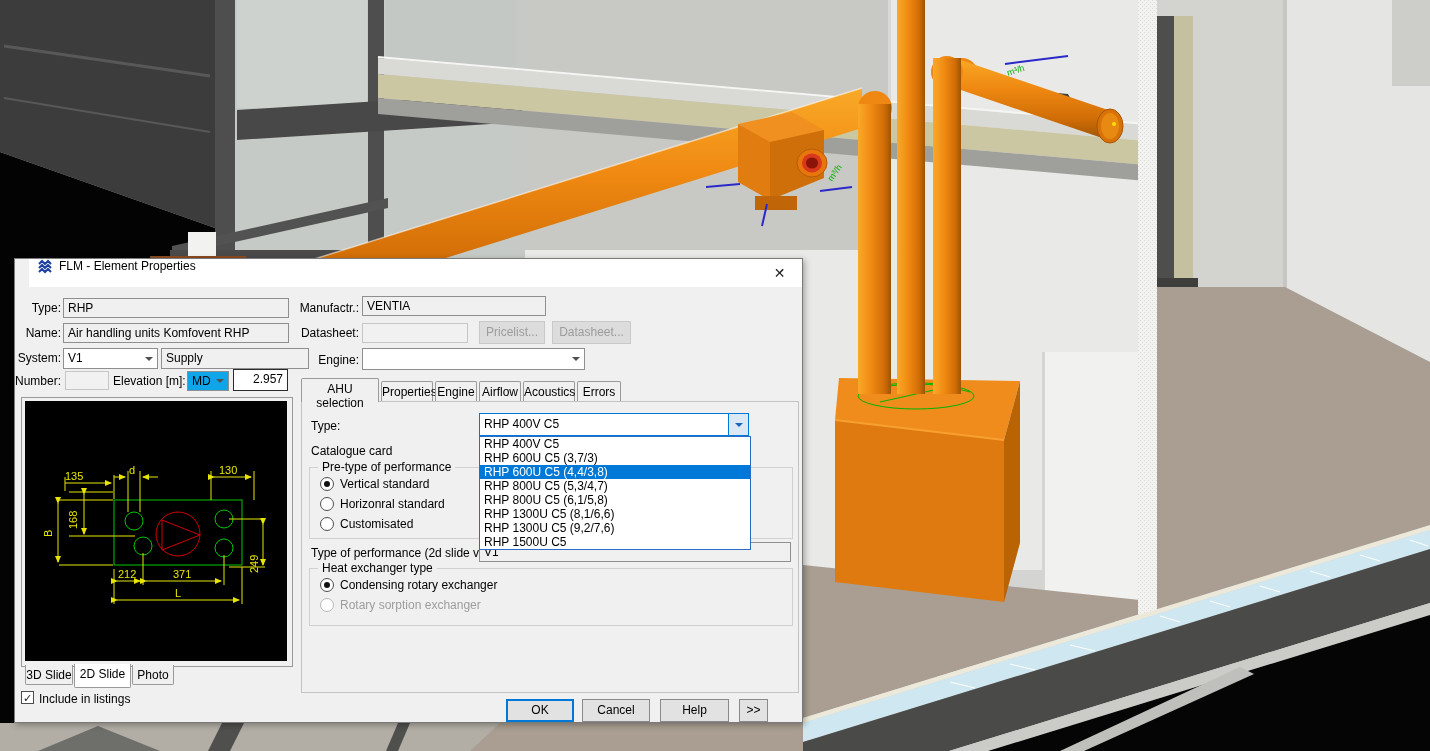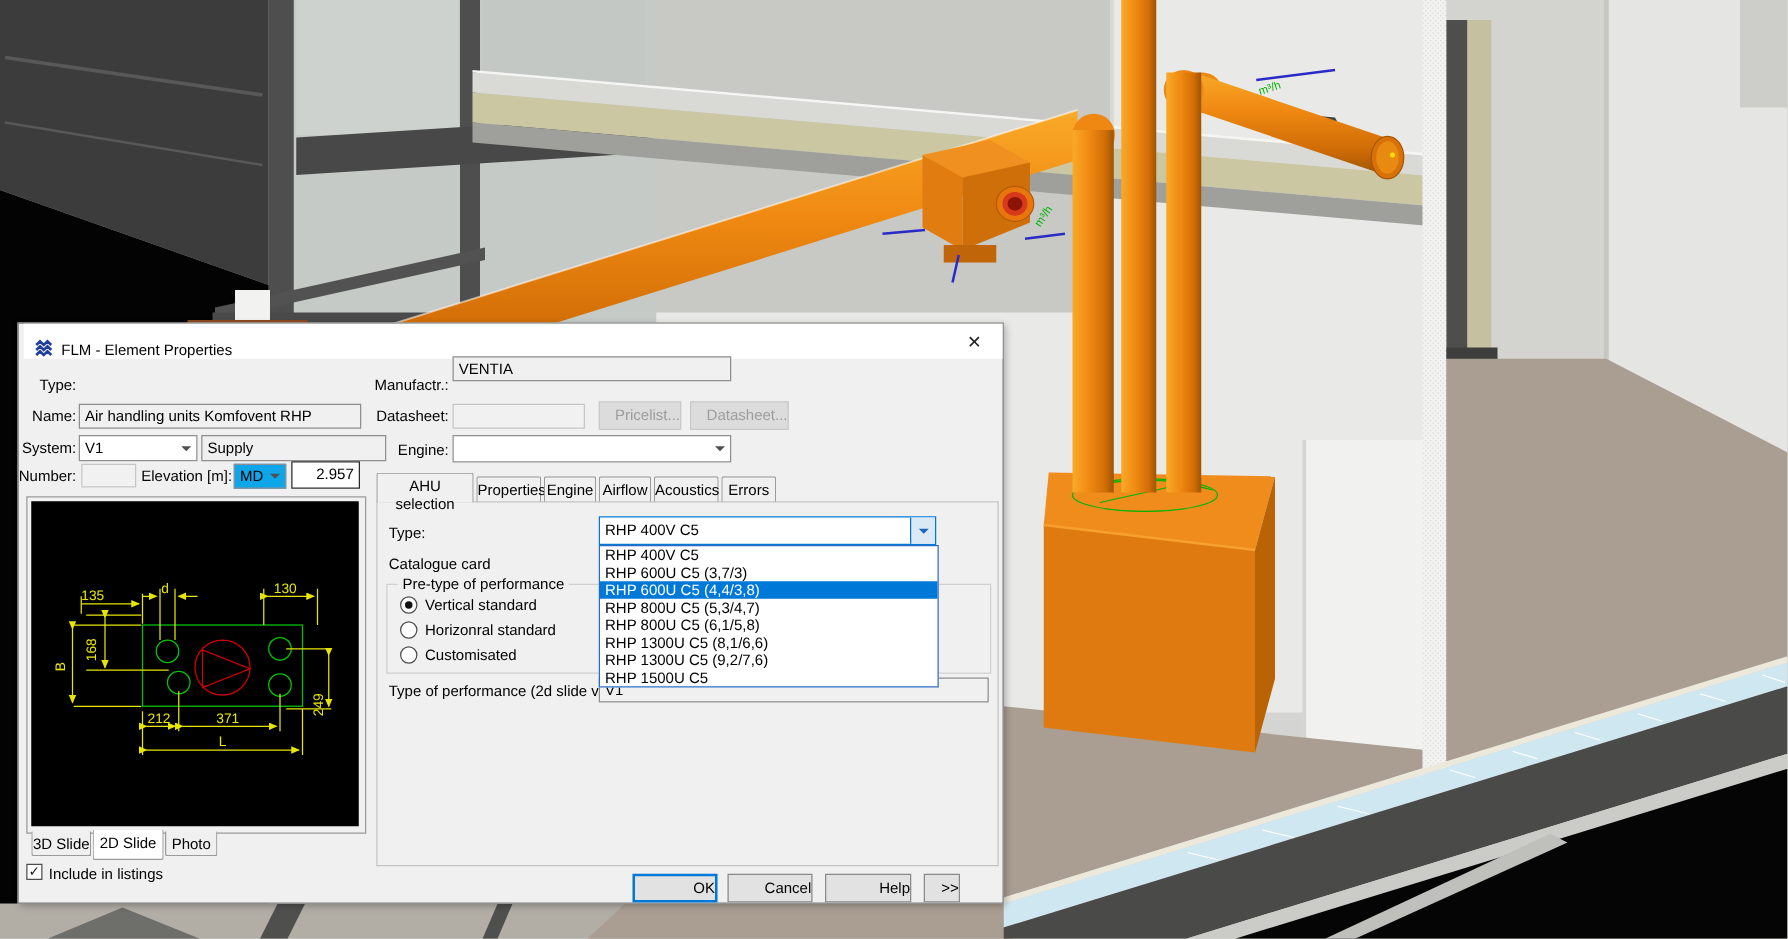--- a/index.html
+++ b/index.html
@@ -2,32 +2,32 @@
 <html><head>
 <meta charset="utf-8">
 <style>
   html,body{margin:0;padding:0}
   body{width:1430px;height:751px;overflow:hidden;position:relative;
        font-family:"Liberation Sans",sans-serif;background:#d4d4d2;font-size:12px;color:#000}
   .abs{position:absolute}
   
   .dlg{position:absolute;left:14px;top:258px;width:789px;height:465px;background:#f0f0f0;
        border:1px solid #7a7a7a;box-sizing:border-box;box-shadow:2px 2px 6px rgba(0,0,0,.3);z-index:10}
-  .titlebar{position:absolute;left:4px;top:0;right:0;height:28px;background:#fff;display:flex;align-items:flex-end}
+  .titlebar{position:absolute;left:14px;top:0;right:0;height:28px;background:#fff;display:flex;align-items:flex-start}
   .title-text{margin-left:6px;font-size:12px}
   .closebox{position:absolute;right:0;top:0;width:45px;height:28px;display:flex;align-items:center;justify-content:center;font-size:14px;color:#222}
   .lbl{position:absolute;font-size:12px;white-space:nowrap}
   .r{text-align:right}
   .f{position:absolute;border:1px solid #8f8f8f;background:#f0f0f0;box-sizing:border-box;
      padding:2px 4px;font-size:12px;overflow:hidden;white-space:nowrap}
   .f.d{border-color:#c6c6c6;color:#9d9d9d;background:#f1f1f1}
   .chev{position:absolute;right:4px;top:50%;margin-top:-2px;width:0;height:0;
         border-left:4px solid transparent;border-right:4px solid transparent;border-top:4px solid #505050}
   .combo{position:absolute;border:1px solid #8f8f8f;background:#fff;box-sizing:border-box;padding:2px 4px;font-size:12px}
-  .btn{position:absolute;background:#e2e2e2;border:1px solid #8a8a8a;font-size:12px;text-align:right;
+  .btn{position:absolute;background:#e2e2e2;border:1px solid #8a8a8a;font-size:12px;text-align:center;
        padding-top:3px;box-sizing:border-box;cursor:default}
   .btn.def{border:2px solid #0078d7;padding-top:2px}
   .btn.dis{background:#dcdcdc;border-color:#c9c9c9;color:#9d9d9d}
   .tab{position:absolute;border:1px solid #9a9a9a;border-bottom:none;background:#f0f0f0;
        text-align:center;padding-top:3px;box-sizing:border-box;border-radius:2px 2px 0 0;font-size:12px}
   .tab.on{z-index:3;height:24px!important}
   .panel{position:absolute;border:1px solid #c3c3c3}
   .grp{position:absolute;border:1px solid #d0d0d0}
   .grp .cap{position:absolute;top:-8px;left:8px;background:#f0f0f0;padding:0 4px;font-size:12px;white-space:nowrap}
   .opt-row{position:absolute;display:flex;align-items:center;gap:6px;height:16px;white-space:nowrap}
@@ -213,20 +213,21 @@
         <path d="M2 5 L5 2 L8 5 L11 2 L14 5"></path>
         <path d="M2 9 L5 6 L8 9 L11 6 L14 9"></path>
         <path d="M2 13 L5 10 L8 13 L11 10 L14 13"></path>
       </g>
     </svg>
     <span class="title-text">FLM - Element Properties</span>
     <span class="closebox">✕</span>
   </div>
 
   <span class="lbl r" style="left:4px;top:42px;width:42px">Type:</span>
+  <div class="f" style="left:48px;top:39px;width:226px;height:20px">RHP</div>
 
   <span class="lbl r" style="left:4px;top:67px;width:42px">Name:</span>
   <div class="f" style="left:48px;top:64px;width:226px;height:20px">Air handling units Komfovent RHP</div>
 
   <span class="lbl r" style="left:0;top:92px;width:46px">System:</span>
   <div class="combo" style="left:48px;top:89px;width:95px;height:21px">
     <span>V1</span>
     <span class="chev"></span>
   </div>
   <div class="f" style="left:146px;top:89px;width:148px;height:21px">Supply</div>
@@ -234,21 +235,21 @@
   <span class="lbl r" style="left:0;top:115px;width:46px">Number:</span>
   <div class="f d" style="left:50px;top:112px;width:44px;height:19px"></div>
   <span class="lbl r" style="left:98px;top:115px;width:70px">Elevation [m]:</span>
   <div class="combo mdcombo" style="left:172px;top:112px;width:42px;height:20px">
     <span>MD</span>
     <span class="chev"></span>
   </div>
   <div class="f elev" style="left:218px;top:110px;width:55px;height:22px">2.957</div>
 
   <span class="lbl r" style="left:280px;top:42px;width:64px">Manufactr.:</span>
-  <div class="f" style="left:347px;top:26px;width:223px;height:20px">VENTIA</div>
+  <div class="f" style="left:347px;top:37px;width:184px;height:20px">VENTIA</div>
 
   <span class="lbl r" style="left:280px;top:67px;width:64px">Datasheet:</span>
   <div class="f d" style="left:347px;top:64px;width:106px;height:20px"></div>
   <div class="btn dis" style="left:464px;top:62px;width:66px;height:23px">Pricelist...</div>
   <div class="btn dis" style="left:537px;top:62px;width:79px;height:23px">Datasheet...</div>
 
   <span class="lbl r" style="left:280px;top:94px;width:64px">Engine:</span>
   <div class="combo" style="left:347px;top:89px;width:223px;height:22px">
     <span></span>
     <span class="chev"></span>
@@ -279,20 +280,31 @@
     </div>
     <div class="opt-row" style="left:10px;top:48px">
       <span class="radio"></span>
       <span>Customisated</span>
     </div>
   </div>
 
   <span class="lbl" style="left:296px;top:287px">Type of performance (2d slide view)</span>
   <div class="f" style="left:464px;top:283px;width:312px;height:20px">V1</div>
 
+  <div class="grp" style="left:294px;top:309px;width:482px;height:56px">
+    <span class="cap">Heat exchanger type</span>
+    <div class="opt-row" style="left:10px;top:8px">
+      <span class="radio on"></span>
+      <span>Condensing rotary exchanger</span>
+    </div>
+    <div class="opt-row" style="left:10px;top:28px">
+      <span class="radio dis"></span>
+      <span class="dis-t">Rotary sorption exchanger</span>
+    </div>
+  </div>
 
 
   <div class="typecombo">
     <span class="txt">RHP 400V C5</span>
     <span class="dbtn">
         <span class="chev"></span>
       </span>
   </div>
   <div class="dd">
     <div class="opt">RHP 400V C5</div>

